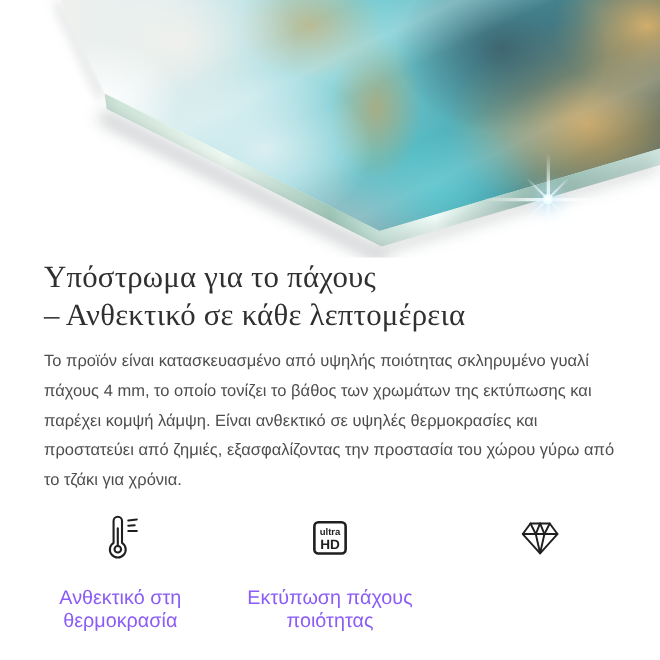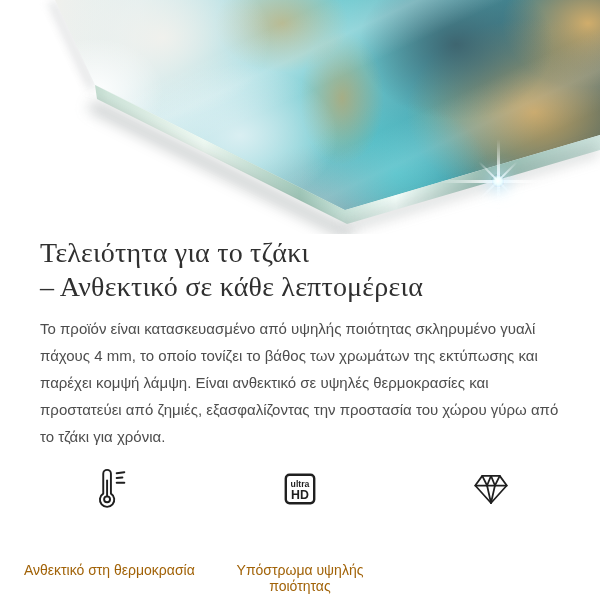--- a/index.html
+++ b/index.html
@@ -79,23 +79,23 @@
   .bodytext{
     margin:11px 40px 16px;max-width:524px;
     font-size:15px;line-height:27px;color:#4d4d4d;
   }
 
   
   .features{
     margin:14px 14px 0;
     display:grid;grid-template-columns:repeat(3,1fr);row-gap:22px;
   }
-  .feature{display:flex;flex-direction:column;align-items:center;text-align:center;gap:40px;}
+  .feature{display:flex;flex-direction:column;align-items:center;text-align:center;}
   .icon-wrap{height:46px;display:flex;align-items:center;justify-content:center;}
-  .feature-label{margin-top:10px;font-size:14px;color:#a16207;}
+  .feature-label{margin-top:21px;font-size:18px;color:#8b5cf6;}
   .ic{stroke:#1f1f1f;fill:none;stroke-width:2;stroke-linecap:round;stroke-linejoin:round;}
   .ic-fill{fill:#1f1f1f;stroke:none;}
   .ic-text{fill:#1f1f1f;font-family:"Liberation Sans",sans-serif;font-weight:bold;}
 </style>
 </head>
 <body>
 
 <div class="hero">
   <div class="blur-top-edge"></div>
   <div class="panel-face"></div>
@@ -105,21 +105,21 @@
   <div class="shadow-right"></div>
   <div class="sparkle">
     <div class="ray ray-h"></div>
     <div class="ray ray-v"></div>
     <div class="ray ray-d1"></div>
     <div class="ray ray-d2"></div>
     <div class="core"></div>
   </div>
 </div>
 
-<h1 class="headline"><span>Τελειότητα για το τζάκι</span><br><span>– Ανθεκτικό σε κάθε λεπτομέρεια</span></h1>
+<h1 class="headline"><span>Υπόστρωμα για το πάχους</span><br><span>– Ανθεκτικό σε κάθε λεπτομέρεια</span></h1>
 
 <p class="bodytext">Το προϊόν είναι κατασκευασμένο από υψηλής ποιότητας σκληρυμένο γυαλί πάχους 4 mm, το οποίο τονίζει το βάθος των χρωμάτων της εκτύπωσης και παρέχει κομψή λάμψη. Είναι ανθεκτικό σε υψηλές θερμοκρασίες και προστατεύει από ζημιές, εξασφαλίζοντας την προστασία του χώρου γύρω από το τζάκι για χρόνια.</p>
 
 <div class="features">
 
   <div class="feature">
     <div class="icon-wrap">
       <svg width="46" height="46" viewBox="0 0 48 48">
         <path class="ic" d="M18 8 a4 4 0 0 1 8 0 V28.8 a7.5 7.5 0 1 1 -8 0 Z"></path>
         <circle class="ic" cx="22" cy="34.8" r="3.1"></circle>
@@ -133,21 +133,21 @@
   </div>
 
   <div class="feature">
     <div class="icon-wrap">
       <svg width="44" height="44" viewBox="0 0 48 48">
         <rect class="ic" x="8.5" y="8.5" width="31" height="31" rx="4" style="stroke-width:2.6"></rect>
         <text class="ic-text" x="24" y="21.5" font-size="9.5" text-anchor="middle">ultra</text>
         <text class="ic-text" x="24" y="35" font-size="13.5" text-anchor="middle">HD</text>
       </svg>
     </div>
-    <div class="feature-label">Υπόστρωμα υψηλής ποιότητας</div>
+    <div class="feature-label">Εκτύπωση πάχους ποιότητας</div>
   </div>
 
 
   <div class="feature">
     <div class="icon-wrap">
       <svg width="42" height="42" viewBox="0 0 48 48">
         <path class="ic" d="M14 9 H34 L42 20 L24 40 L6 20 Z"></path>
         <line class="ic" x1="6" y1="20" x2="42" y2="20"></line>
         <line class="ic" x1="14" y1="9" x2="19.5" y2="20"></line>
         <line class="ic" x1="24" y1="9" x2="19.5" y2="20"></line>

